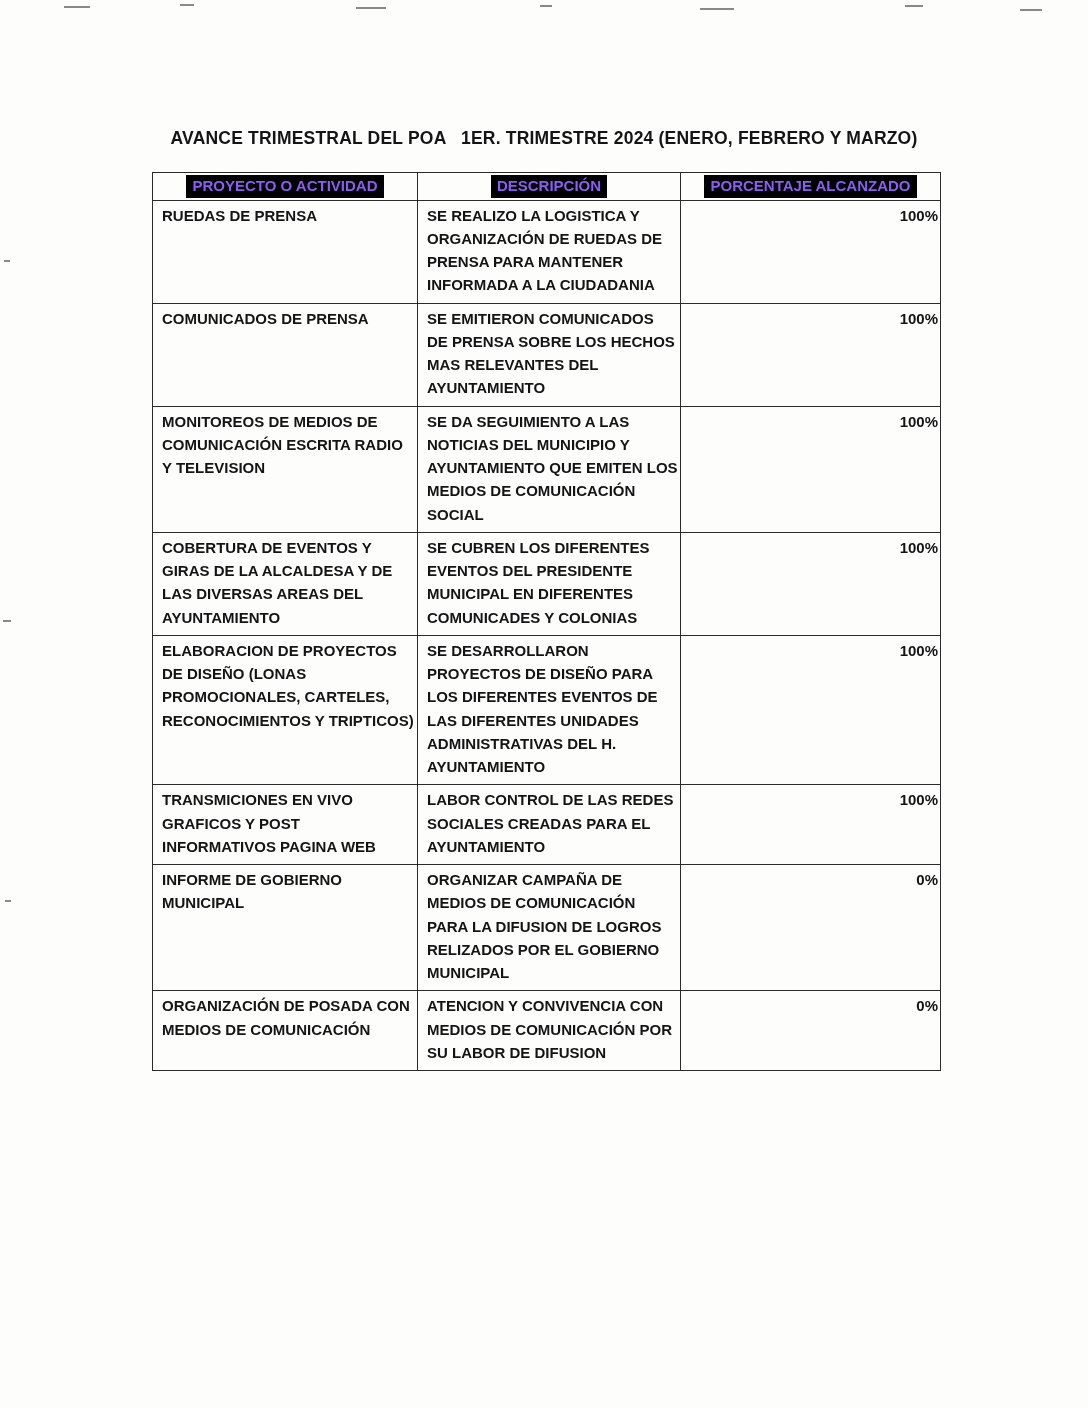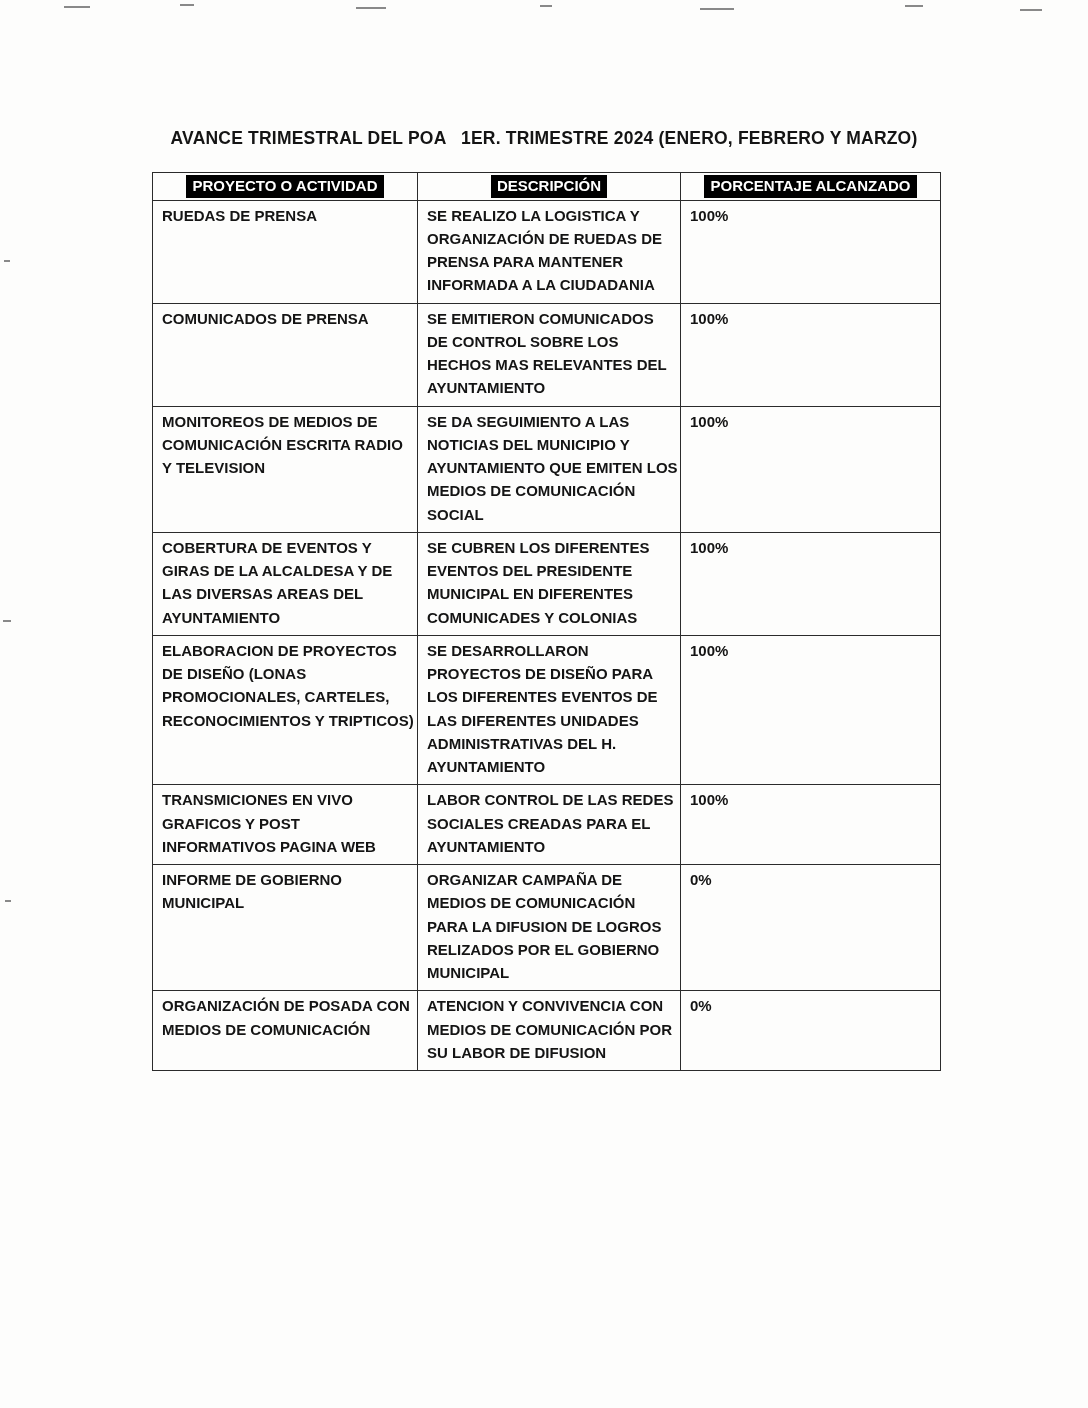--- a/index.html
+++ b/index.html
@@ -56,25 +56,25 @@
   }
   table.poa th {
     padding: 2px 4px;
     text-align: center;
     font-size: 15px;
     line-height: 1.3;
   }
   .hl {
     display: inline-block;
     background: #000000;
-    color: #ffffff;
+    color: #8b5cf6;
     padding: 1px 6px 2px 6px;
     white-space: nowrap;
   }
-  td.pct { padding-left: 12px; }
+  td.pct { padding-left: 12px; text-align: right; }
 </style>
 </head>
 <body>
 
 <div class="page">
 
   <div class="artifact" style="left:64px;  top:6px;  width:26px; height:2px;"></div>
   <div class="artifact" style="left:180px; top:4px;  width:14px; height:2px;"></div>
   <div class="artifact" style="left:356px; top:7px;  width:30px; height:2px;"></div>
   <div class="artifact" style="left:540px; top:5px;  width:12px; height:2px;"></div>
@@ -107,21 +107,21 @@
       </tr>
     </thead>
     <tbody>
         <tr>
           <td>RUEDAS DE PRENSA</td>
           <td> SE REALIZO LA LOGISTICA Y ORGANIZACIÓN DE RUEDAS DE PRENSA PARA MANTENER INFORMADA A LA CIUDADANIA</td>
           <td class="pct">100%</td>
         </tr>
         <tr>
           <td>COMUNICADOS DE PRENSA</td>
-          <td>SE EMITIERON COMUNICADOS DE CONTROL SOBRE LOS HECHOS MAS RELEVANTES DEL AYUNTAMIENTO</td>
+          <td>SE EMITIERON COMUNICADOS DE PRENSA SOBRE LOS HECHOS MAS RELEVANTES DEL AYUNTAMIENTO</td>
           <td class="pct">100%</td>
         </tr>
         <tr>
           <td>MONITOREOS DE MEDIOS DE COMUNICACIÓN ESCRITA RADIO Y TELEVISION</td>
           <td>SE DA SEGUIMIENTO A LAS NOTICIAS DEL MUNICIPIO Y AYUNTAMIENTO QUE EMITEN LOS MEDIOS DE COMUNICACIÓN SOCIAL</td>
           <td class="pct">100%</td>
         </tr>
         <tr>
           <td>COBERTURA DE EVENTOS Y GIRAS DE LA ALCALDESA Y DE LAS DIVERSAS AREAS DEL AYUNTAMIENTO</td>
           <td>SE CUBREN LOS DIFERENTES EVENTOS DEL PRESIDENTE MUNICIPAL EN DIFERENTES COMUNICADES Y COLONIAS</td>

